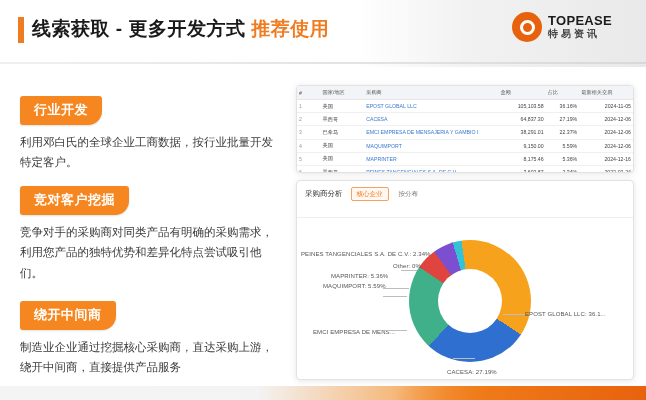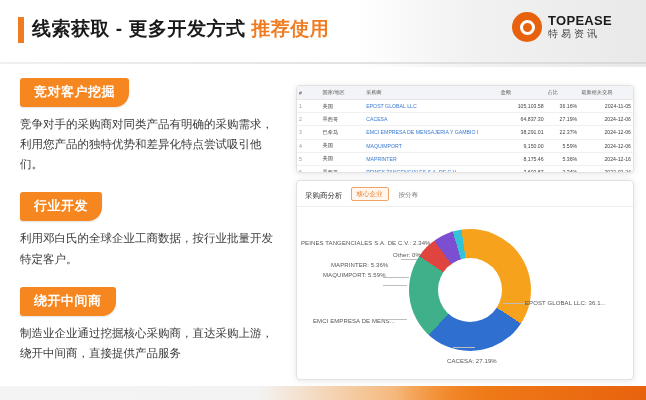--- a/index.html
+++ b/index.html
@@ -43,21 +43,21 @@
   }
   .logo-mark .inner {
     width: 15px; height: 15px; border-radius: 50%;
     border: 3px solid #ffffff;
   }
   .logo-text { line-height: 1.05; }
   .logo-en {
     font-size: 13px; font-weight: bold; color: #1b1b1b; letter-spacing: .3px;
   }
   .logo-cn {
-    font-size: 10px; color: #444; letter-spacing: 3px; margin-top: 1px;
+    font-size: 10px; color: #444; letter-spacing: 3px; margin-top: 1px; font-weight: bold;
   }
   .hdr-rule {
     position: absolute; left: 0; right: 0; top: 62px; height: 2px;
     background: linear-gradient(90deg, #f0f0f0, #d8d8d8);
   }
 
   
   .left { position: absolute; left: 20px; top: 78px; width: 262px; }
   .point { margin-bottom: 14px; }
   .tag {
@@ -108,22 +108,22 @@
   table.mini td.idx { color: #9a9a9a; }
   .col-a { width: 7%; }
   .col-b { width: 13%; }
   .col-c { width: 40%; }
   .col-d { width: 14%; text-align: right; }
   .col-e { width: 10%; text-align: right; }
   .col-f { width: 16%; text-align: right; }
 
   
   .chart-head {
-    display: flex; align-items: flex-end; gap: 8px;
-    padding: 6px 8px 5px 8px;
+    display: flex; align-items: center; gap: 8px;
+    padding: 6px 8px 16px 8px;
     border-bottom: 1px solid #eee;
   }
   .chart-head .ttl { font-size: 7.5px; color: #333; }
   .chart-head .seg {
     font-size: 6.5px; color: #f0802a;
     border: 1px solid #f0a267; border-radius: 2px;
     padding: 1.5px 5px; background: #fff7f0;
   }
   .chart-head .seg2 {
     font-size: 6.5px; color: #777;
@@ -176,27 +176,27 @@
         </div>
       <div class="logo-text">
         <div class="logo-en">TOPEASE</div>
         <div class="logo-cn">特易资讯</div>
       </div>
     </div>
     <div class="hdr-rule"></div>
   </div>
 
   <div class="left">
+    <div class="point p2">
+      <div class="tag">行业开发</div>
+      <div class="ptext">利用邓白氏的全球企业工商数据，按行业批量开发特定客户。</div>
+    </div>
     <div class="point">
       <div class="tag">竞对客户挖掘</div>
       <div class="ptext">竞争对手的采购商对同类产品有明确的采购需求，利用您产品的独特优势和差异化特点尝试吸引他们。</div>
-    </div>
-    <div class="point p2">
-      <div class="tag">行业开发</div>
-      <div class="ptext">利用邓白氏的全球企业工商数据，按行业批量开发特定客户。</div>
     </div>
     <div class="point p3">
       <div class="tag">绕开中间商</div>
       <div class="ptext">制造业企业通过挖掘核心采购商，直达采购上游，绕开中间商，直接提供产品服务</div>
     </div>
   </div>
 
   <div class="card card-table">
     <table class="mini">
       <thead>

